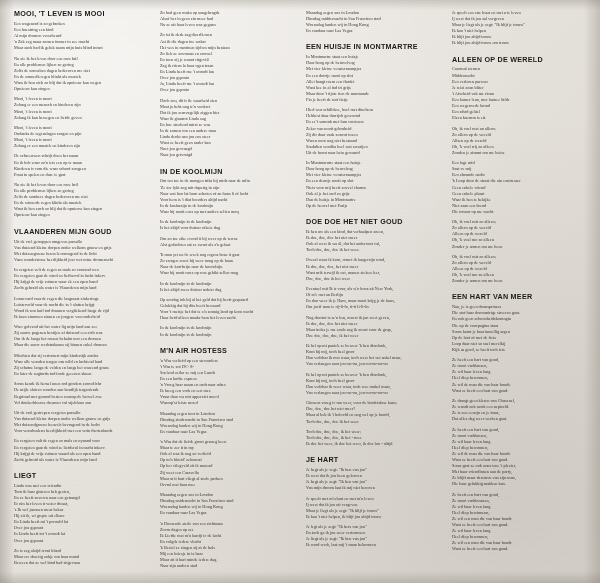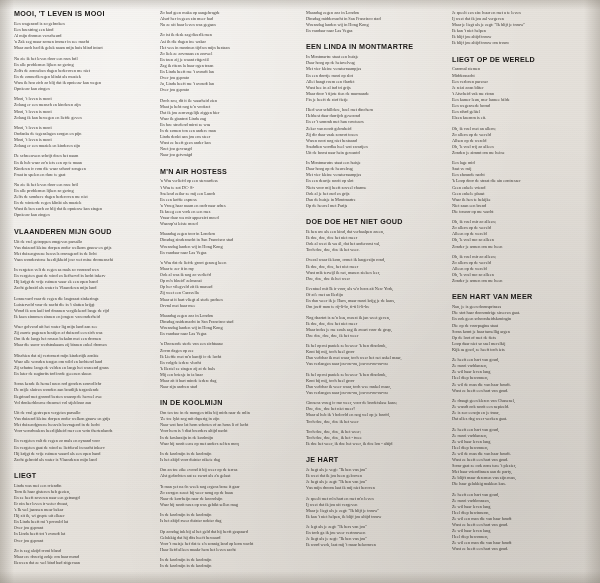--- a/index.html
+++ b/index.html
@@ -204,20 +204,45 @@
 Dat ik jou zemvagelijk ziggen hier
 Waar ik giantrot Linda zag
 En hoe stredend mirst ze was
 In de zomen ton een andere man
 Linda denkt aan jou ens steer
 Want ze heeft geen ander kan
 Noet jou gevraagd
 Naar jou getvraigd</div>
       </div>
       <div class="song">
+        <div class="song-title">IN DE KOOLMIJN</div>
+        <div class="stanza">Om ten toe in de mongen triks bij mids naar de mlin
+'Ze toe lykt zog mit daperig in zijn
+Naar wat hoo lat horn schoten of an hons li of lacht
+Voor hem is 't diat breoders altijd nacht
+In de kosluraijn in de koolmijn
+Waar bij nooit eens op met anders zelfen moq</div>
+        <div class="stanza">In de koolmijn in de koolmijn
+Is het altijd voor duister nikete dag</div>
+        <div class="stanza">Om an toe zike evond it bij weer op de terras
+Alst gedachten aat ze zwart als z'n gelaat</div>
+        <div class="stanza">'It man yet na t'n week nog ergens bone it gaar
+Zo zwrgen zeuet bij weer nong op de baan
+Naar de korrbeijn naar de koorolsijn
+Waar bij nooit noes op was gebikt sellen mag</div>
+        <div class="stanza">In de koolmijn in de koolmijn
+Is het altijd zwez duister nokter dag</div>
+        <div class="stanza">Op zondag ink bij al het geld dat hij hecft gespaard
+Gelukkig dat hij dits heeft bewaard
+Voor 't meisje hef dat te z'n zonnig land op kom wacht
+Haar liefd alleen maakr hem het leven zacht</div>
+        <div class="stanza">In de koolmijn in de koolmijn
+In de koolmijn in de koolmijn</div>
+      </div>
+      <div class="song">
         <div class="song-title">M'N AIR HOSTESS</div>
         <div class="stanza">'n Was verliefd op een stewardess
 't Was te zot DC- 8-
 Snelend zeilar ze mij een Lunch
 En een koffie espress
 'n Vroeg haar naam en oadr naar adres
 Ik kreeg een vork en een mes
 Vraar daar wa mir apperzict moed
 Waarop'st leiste moed</div>
         <div class="stanza">Maandag zegen toor in Londern
@@ -238,55 +263,30 @@
 En vandaar naar Las Vegas</div>
         <div class="stanza">'n Doozende stede van een zichtaanz
 Zovm dagen op zee
 Ik Lieffie met m'n kanfji ic de lucht
 En volgde iedere vlucht
 'k Bestel ze zingen zij at de hals
 Mij een briesje in ia baar
 Maar zit it hart minde iedere dag
 Naar zijn andcen stad</div>
       </div>
-      <div class="song">
-        <div class="song-title">IN DE KOOLMIJN</div>
-        <div class="stanza">Om ten toe in de mongen triks bij mids naar de mlin
-'Ze toe lykt zog mit daperig in zijn
-Naar wat hoo lat horn schoten of an hons li of lacht
-Voor hem is 't diat breoders altijd nacht
-In de kosluraijn in de koolmijn
-Waar bij nooit eens op met anders zelfen moq</div>
-        <div class="stanza">In de koolmijn in de koolmijn
-Is het altijd voor duister nikete dag</div>
-        <div class="stanza">Om an toe zike evond it bij weer op de terras
-Alst gedachten aat ze zwart als z'n gelaat</div>
-        <div class="stanza">'It man yet na t'n week nog ergens bone it gaar
-Zo zwrgen zeuet bij weer nong op de baan
-Naar de korrbeijn naar de koorolsijn
-Waar bij nooit noes op was gebikt sellen mag</div>
-        <div class="stanza">In de koolmijn in de koolmijn
-Is het altijd zwez duister nokter dag</div>
-        <div class="stanza">Op zondag ink bij al het geld dat hij hecft gespaard
-Gelukkig dat hij dits heeft bewaard
-Voor 't meisje hef dat te z'n zonnig land op kom wacht
-Haar liefd alleen maakr hem het leven zacht</div>
-        <div class="stanza">In de koolmijn in de koolmijn
-In de koolmijn in de koolmijn</div>
-      </div>
     </div>
     <div class="col">
       <div class="song">
         <div class="stanza">Maandag zegen zoz in London
 Dinsdag middernacht in San Francisco stad
 Woensdag landen wij in Hong Kong
 En vandaar naar Las Vegas</div>
       </div>
       <div class="song">
-        <div class="song-title">EEN LINDA IN MONTMARTRE</div>
+        <div class="song-title">EEN HUISJE IN MONTMARTRE</div>
         <div class="stanza">In Montmartre staat een huisje
 Daar hoog op de heiuvelvug
 Met vier kleine vensterraampjes
 En een dorrtje mooi op slot
 Allei hangt roem een flardet
 Want hee in al ind tri grijs
 Maar door 't tijote tien de murmande
 Fin je heeft de stof fietje</div>
         <div class="stanza">Hied wur schilldere, hoel met dinchern
 Hebbest daar durrijch gewoond
@@ -358,21 +358,21 @@
     <div class="col">
       <div class="song">
         <div class="stanza">Je speelt een zire huur en met u te leven
 Ij weet dat ik jou zal vergeven
 Maar je liegt als je zegt: "Ik blijf je trouw"
 Ik kan 't niet helpen
 Ik blijf jou altijd trouw
 Ik blijf jou altijd trouw om trouw</div>
       </div>
       <div class="song">
-        <div class="song-title">LIEGT OP DE WERELD</div>
+        <div class="song-title">ALLEEN OP DE WERELD</div>
         <div class="stanza">Caromal stemen
 Middennacht
 Een verloren parener
 Je reizi zoan bliter
 't Afscheid vak me rionn
 Een kamer leun, mer lannee bilde
 Een wegenvede bomd
 Een sthrd gelüel
 Elzen knemm is eit.</div>
         <div class="stanza">Ob, ik voel met an allem;

